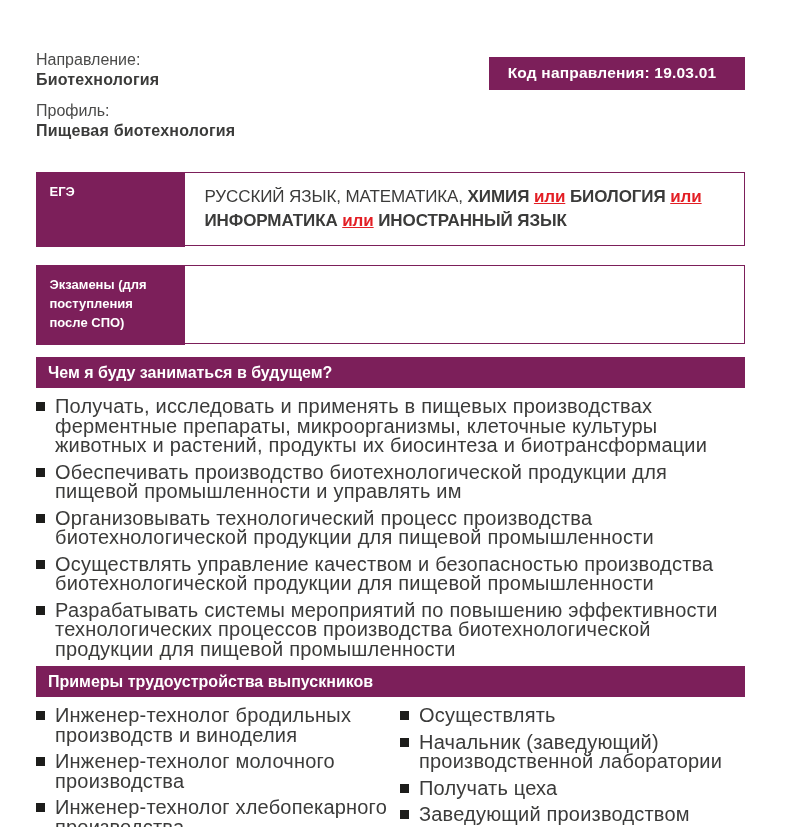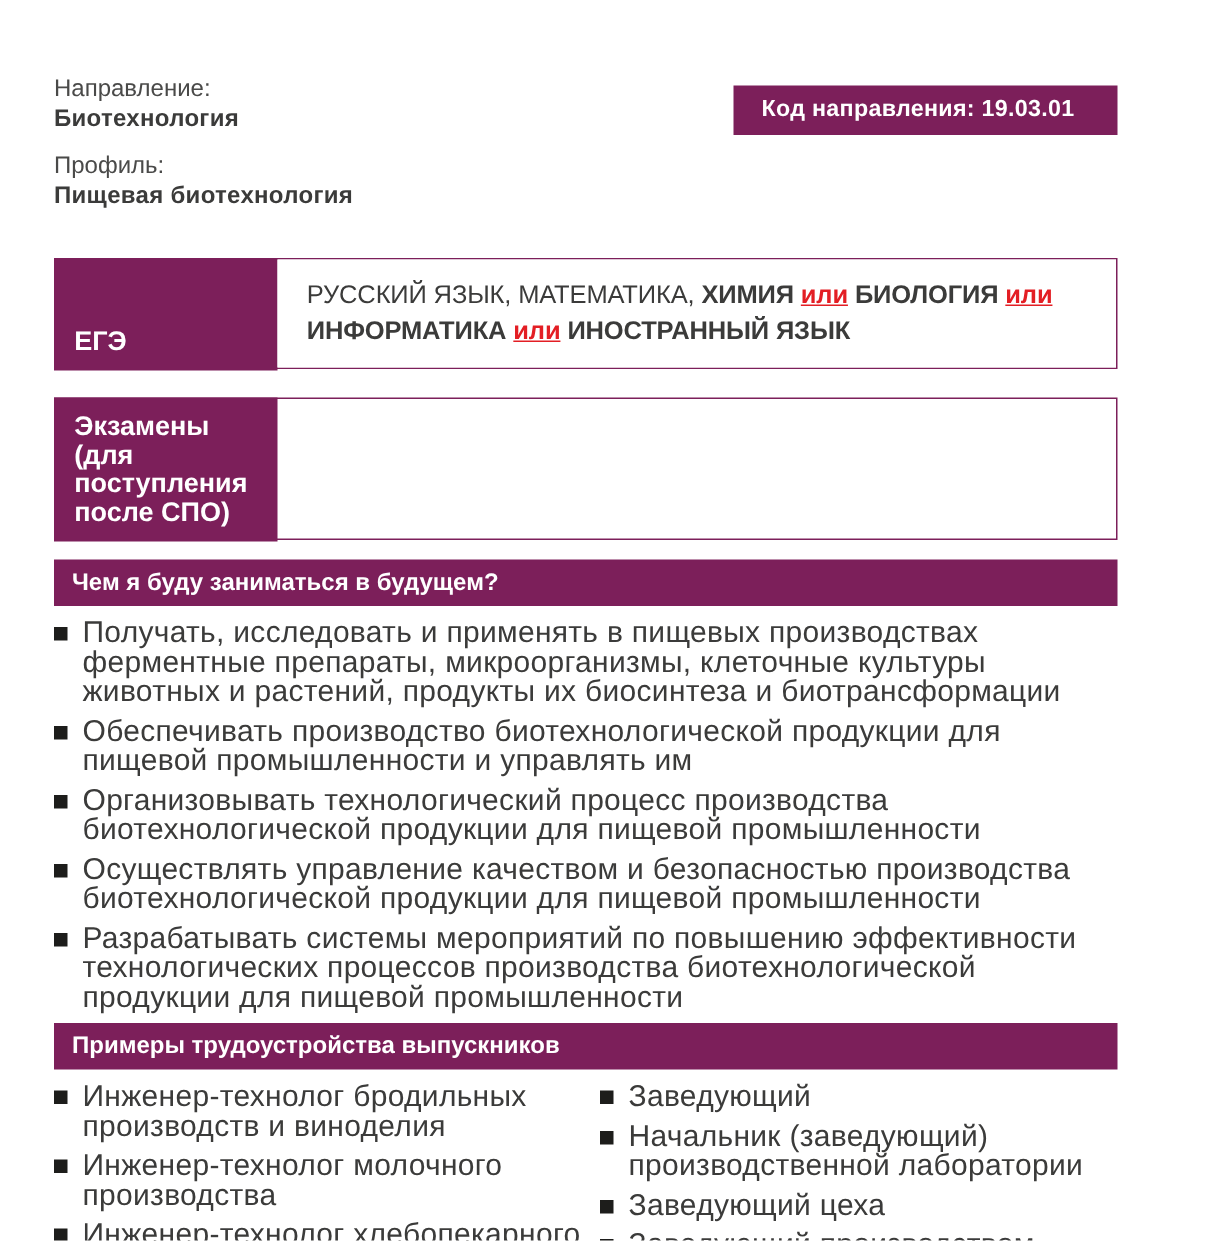--- a/index.html
+++ b/index.html
@@ -57,25 +57,25 @@
     margin-bottom: 19px;
   }
   .exam-row.ege { min-height: 74px; }
   .exam-row.spo { min-height: 79px; margin-bottom: 13px; }
   .exam-label {
     flex: 0 0 149px;
     margin: -1.5px 0 -1.5px -1.5px;
     background: var(--accent);
     color: #ffffff;
     font-weight: 700;
-    font-size: 18px;
+    font-size: 13px;
     line-height: 19px;
     padding: 10px 10px 10px 14px;
     display: flex;
-    align-items: flex-end;
+    align-items: flex-start;
   }
   .exam-body {
     flex: 1;
     display: flex;
     align-items: center;
     padding: 10px 16px 10px 20px;
     background: #ffffff;
   }
   .exam-text {
     margin: 0;
@@ -174,20 +174,20 @@
   <div class="bar">Примеры трудоустройства выпускников</div>
 
   <div class="cols">
     <ul class="bullets col-left">
       <li>Инженер-технолог бродильных производств и виноделия</li>
       <li>Инженер-технолог молочного производства</li>
       <li>Инженер-технолог хлебопекарного производства</li>
       <li>Инженер по качеству</li>
     </ul>
     <ul class="bullets col-right">
-      <li>Заведующий</li>
+      <li>Осуществлять</li>
       <li>Начальник (заведующий) производственной лаборатории</li>
-      <li>Заведующий цеха</li>
+      <li>Получать цеха</li>
       <li>Заведующий производством</li>
     </ul>
   </div>
 
 </div>
 
 </body></html>

